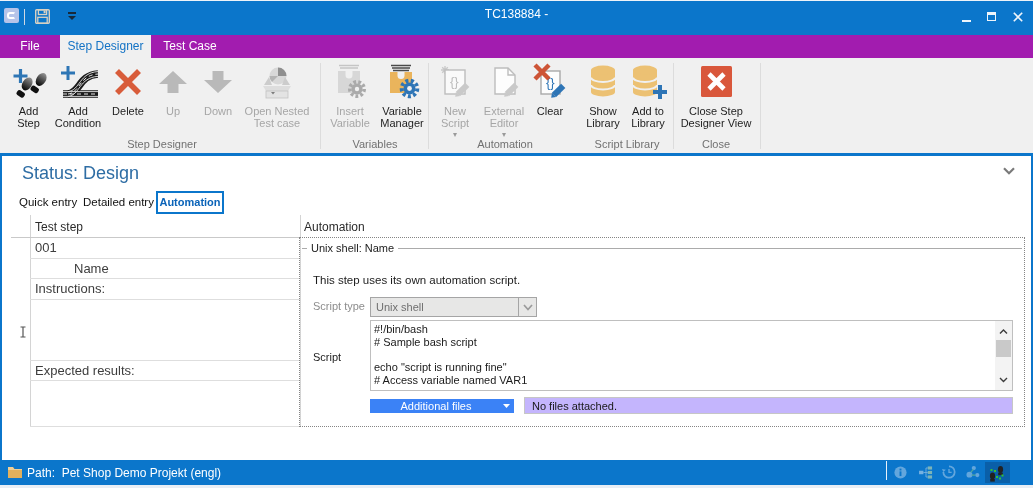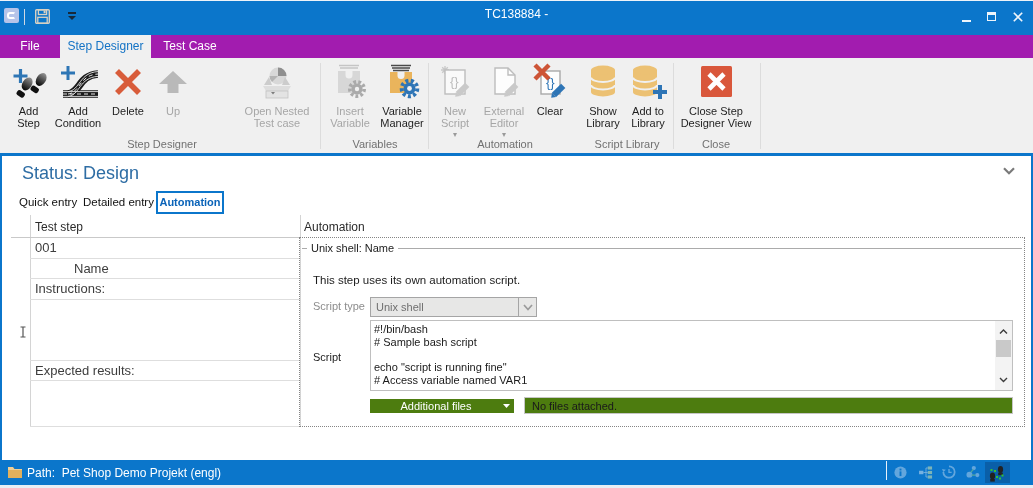--- a/index.html
+++ b/index.html
@@ -98,20 +98,26 @@
       <path d="M16 9 L30 22 H21.5 V31 H10.5 V22 H2 Z" fill="#b9b9b9"></path>
     </svg>
     <div class="rlbl dis">Up</div>
   </div>
   <div class="rbtn" style="left:96px;width:60px;">
     <svg width="32" height="38" viewBox="0 0 32 38">
       <path d="M5 9 L27 31 M27 9 L5 31" stroke="#d85c3a" stroke-width="5.6"></path>
     </svg>
     <div class="rlbl">Delete</div>
   </div>
+  <div class="rbtn" style="left:186px;width:60px;">
+    <svg width="32" height="38" viewBox="0 0 32 38">
+      <path d="M16 31 L30 18 H21.5 V9 H10.5 V18 H2 Z" fill="#b9b9b9"></path>
+    </svg>
+    <div class="rlbl dis">Down</div>
+  </div>
   <div class="rbtn" style="left:228px;width:94px;">
     <svg width="38" height="38" viewBox="0 0 38 38">
       <circle cx="20" cy="14" r="8.5" fill="#d8d8d8"></circle>
       <path d="M20 5.5 A8.5 8.5 0 0 1 28.5 14 L20 14 Z" fill="#8f8f8f"></path>
       <path d="M20 14 L14 20 A8.5 8.5 0 0 1 11.5 14 Z" fill="#8f8f8f" opacity="0.5"></path>
       <path d="M6 23 L11 15 L14 23 Z M32 23 L27 15 L24 23 Z" fill="#cccccc"></path>
       <path d="M5 24 H33 L30 29 H8 Z" fill="#dddddd"></path>
       <rect x="8" y="29" width="22" height="7" fill="#e3e3e3" stroke="#c2c2c2" stroke-width="0.8"></rect>
       <path d="M13 30 L17 30 L15 32.5 Z" fill="#7d7d7d"></path>
     </svg>
@@ -272,29 +278,29 @@
       <svg style="position:absolute;left:4px;top:8px" width="9" height="6" viewBox="0 0 9 6">
           <path d="M1 4.5 L4.5 1 L8 4.5" fill="none" stroke="#3c3c3c" stroke-width="1.4"></path>
         </svg>
       <div class="abs" style="left:1px;top:19px;width:15px;height:17px;background:#c9c9c9;"></div>
       <svg style="position:absolute;left:4px;bottom:7px" width="9" height="6" viewBox="0 0 9 6">
           <path d="M1 1 L4.5 4.5 L8 1" fill="none" stroke="#3c3c3c" stroke-width="1.4"></path>
         </svg>
     </div>
   </div>
 
-  <div class="abs" style="left:359px;top:245px;width:144px;height:14px;background:#4d7c0f;">
+  <div class="abs" style="left:359px;top:245px;width:144px;height:14px;background:#3b82f6;">
     <div class="abs" style="left:0;top:1px;width:132px;text-align:center;font-size:11px;color:#fff;">Additional files</div>
     <div class="abs" style="left:132px;top:0;width:12px;height:14px;">
       <svg style="position:absolute;left:1px;top:5px" width="7" height="4" viewBox="0 0 7 4">
           <path d="M0 0 H7 L3.5 4 Z" fill="#fff"></path>
         </svg>
     </div>
   </div>
-  <div class="abs" style="left:513px;top:243px;width:489px;height:17px;background:#4d7c0f;border:1px solid #c6c6c6;">
+  <div class="abs" style="left:513px;top:243px;width:489px;height:17px;background:#c4b5fd;border:1px solid #c6c6c6;">
     <div class="abs" style="left:7px;top:2px;font-size:11px;color:#1a1a1a;">No files attached.</div>
   </div>
 
   <div class="abs" style="left:1023px;top:142px;width:3px;height:18px;">
     <div style="width:2.5px;height:2.5px;background:#6f6f6f;border-radius:50%;margin-bottom:1.5px;"></div>
     <div style="width:2.5px;height:2.5px;background:#6f6f6f;border-radius:50%;margin-bottom:1.5px;"></div>
     <div style="width:2.5px;height:2.5px;background:#6f6f6f;border-radius:50%;margin-bottom:1.5px;"></div>
     <div style="width:2.5px;height:2.5px;background:#6f6f6f;border-radius:50%;"></div>
   </div>
 </div>

